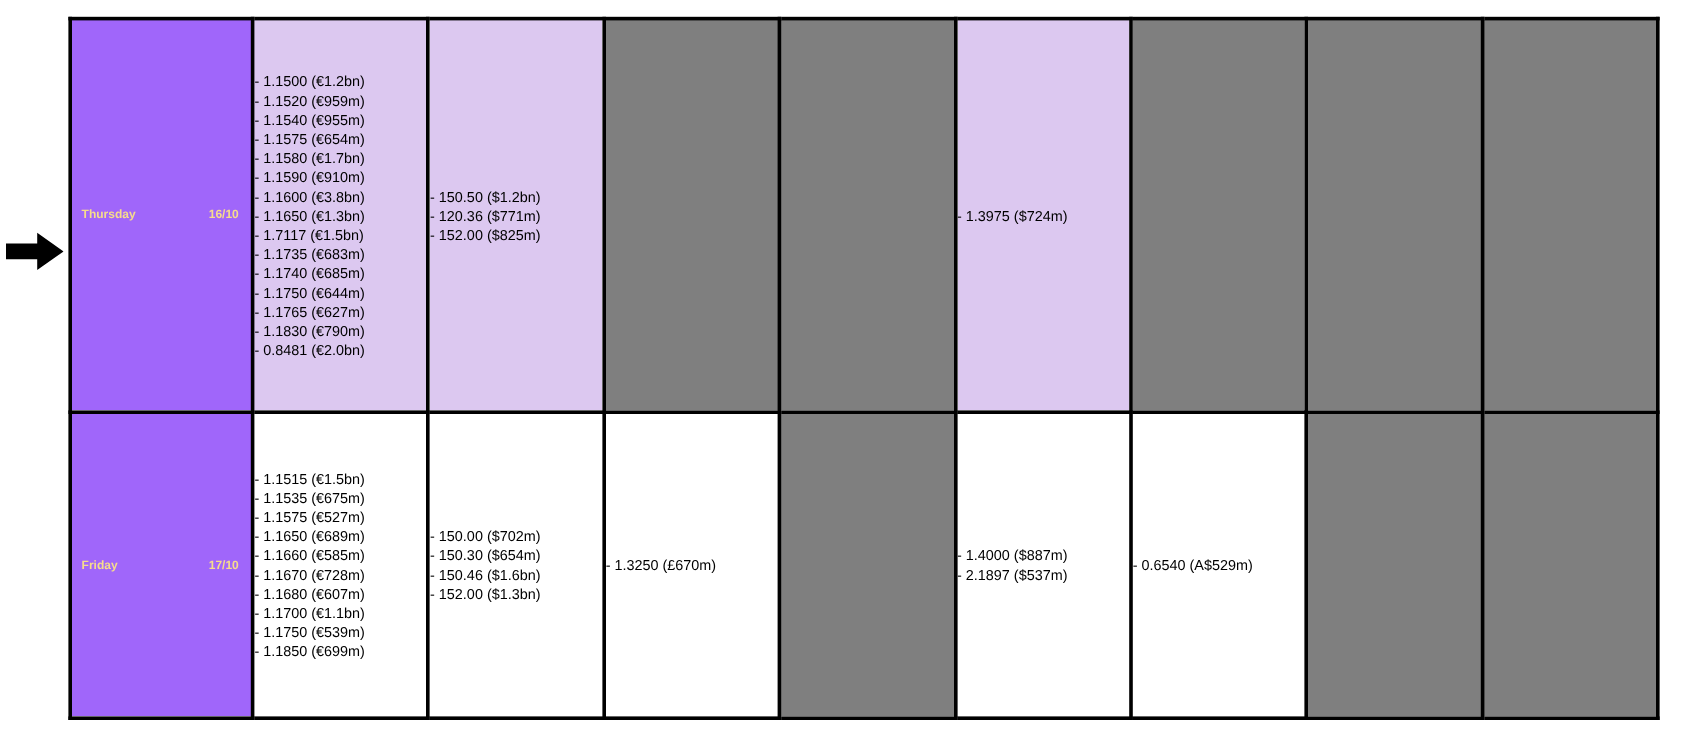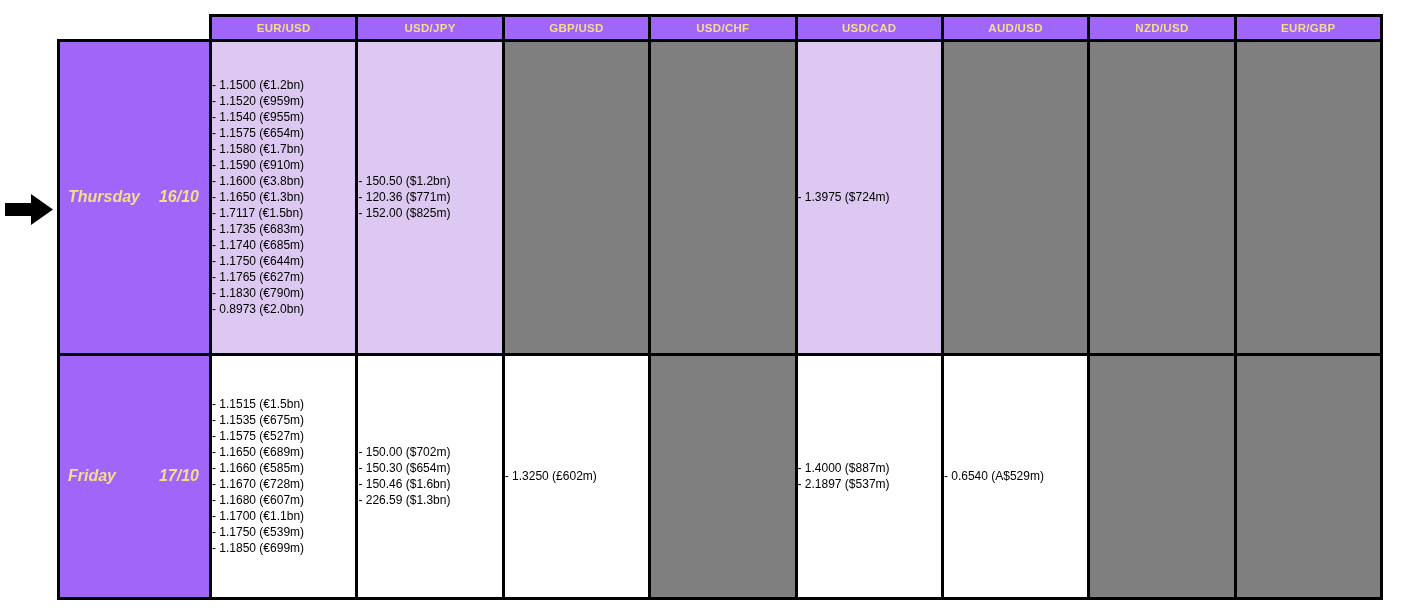--- a/index.html
+++ b/index.html
@@ -23,21 +23,21 @@
   tr.r-spot{height:20px;}
   tr.r-thu{height:305px;}
   tr.r-fri{height:237px;}
   td.hdr,td.spotv,td.spotlabel{
     background:var(--purple);color:var(--header-text);
     font-weight:bold;font-size:11.5px;text-align:center;letter-spacing:.3px;
   }
   td.daylabel{background:var(--purple);}
   td.daylabel .wrap{
     display:flex;justify-content:space-between;align-items:center;
-    padding:0 10px 0 8px;color:var(--header-text);font-weight:bold;font-size:16px;font-style:italic;
+    padding:0 10px 0 8px;color:var(--header-text);font-weight:bold;font-size:10px;
   }
   td.empty{background:var(--inactive-gray);}
   td.data.lavender{background:var(--lavender);}
   td.data.white{background:var(--active-white);}
   td.data .lines{
     display:flex;flex-direction:column;justify-content:center;
     height:100%;padding-left:0;color:var(--strike-text);
     font-size:12px;line-height:16px;
   }
   td.data .line.bold{font-weight:normal;}
@@ -59,31 +59,20 @@
       <col>
         <col>
         <col>
         <col>
         <col>
         <col>
         <col>
         <col>
     </colgroup>
     <tbody id="grid-body">
-        <tr class="r-hdr">
-          <td class="blank"></td>
-          <td class="hdr">EUR/USD</td>
-          <td class="hdr">USD/JPY</td>
-          <td class="hdr">GBP/USD</td>
-          <td class="hdr">USD/CHF</td>
-          <td class="hdr">USD/CAD</td>
-          <td class="hdr">AUD/USD</td>
-          <td class="hdr">NZD/USD</td>
-          <td class="hdr">EUR/GBP</td>
-        </tr>
         <tr class="r-thu">
           <td class="daylabel">
             <div class="wrap">
               <span class="day">Thursday</span>
               <span class="date">16/10</span>
             </div>
           </td>
           <td class="data lavender">
             <div class="lines">
               <div class="line">- 1.1500 (€1.2bn)</div>
@@ -93,21 +82,21 @@
               <div class="line">- 1.1580 (€1.7bn)</div>
               <div class="line">- 1.1590 (€910m)</div>
               <div class="line bold">- 1.1600 (€3.8bn)</div>
               <div class="line bold">- 1.1650 (€1.3bn)</div>
               <div class="line bold">- 1.7117 (€1.5bn)</div>
               <div class="line">- 1.1735 (€683m)</div>
               <div class="line">- 1.1740 (€685m)</div>
               <div class="line">- 1.1750 (€644m)</div>
               <div class="line">- 1.1765 (€627m)</div>
               <div class="line">- 1.1830 (€790m)</div>
-              <div class="line">- 0.8973 (€2.0bn)</div>
+              <div class="line">- 0.8481 (€2.0bn)</div>
             </div>
           </td>
           <td class="data lavender">
             <div class="lines">
               <div class="line">- 150.50 ($1.2bn)</div>
               <div class="line">- 120.36 ($771m)</div>
               <div class="line">- 152.00 ($825m)</div>
             </div>
           </td>
           <td class="empty"></td>
@@ -140,26 +129,26 @@
               <div class="line">- 1.1700 (€1.1bn)</div>
               <div class="line">- 1.1750 (€539m)</div>
               <div class="line">- 1.1850 (€699m)</div>
             </div>
           </td>
           <td class="data white">
             <div class="lines">
               <div class="line">- 150.00 ($702m)</div>
               <div class="line">- 150.30 ($654m)</div>
               <div class="line">- 150.46 ($1.6bn)</div>
-              <div class="line">- 226.59 ($1.3bn)</div>
+              <div class="line">- 152.00 ($1.3bn)</div>
             </div>
           </td>
           <td class="data white">
             <div class="lines">
-              <div class="line">- 1.3250 (£602m)</div>
+              <div class="line">- 1.3250 (£670m)</div>
             </div>
           </td>
           <td class="empty"></td>
           <td class="data white">
             <div class="lines">
               <div class="line">- 1.4000 ($887m)</div>
               <div class="line">- 2.1897 ($537m)</div>
             </div>
           </td>
           <td class="data white">

